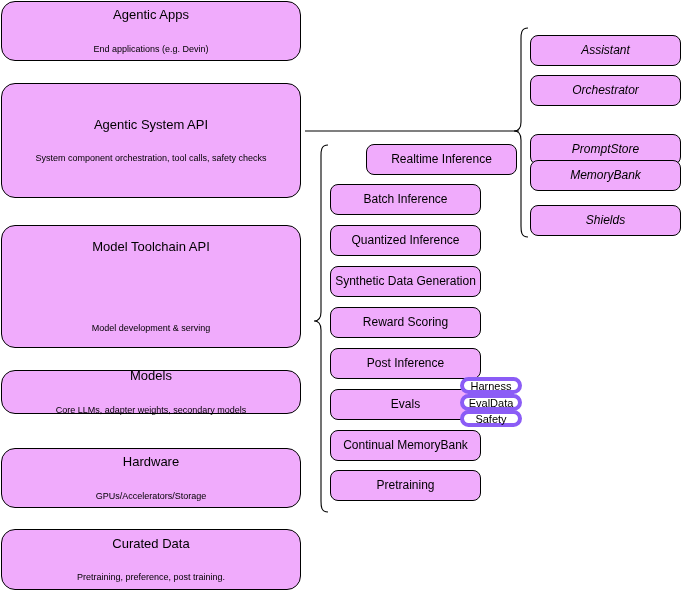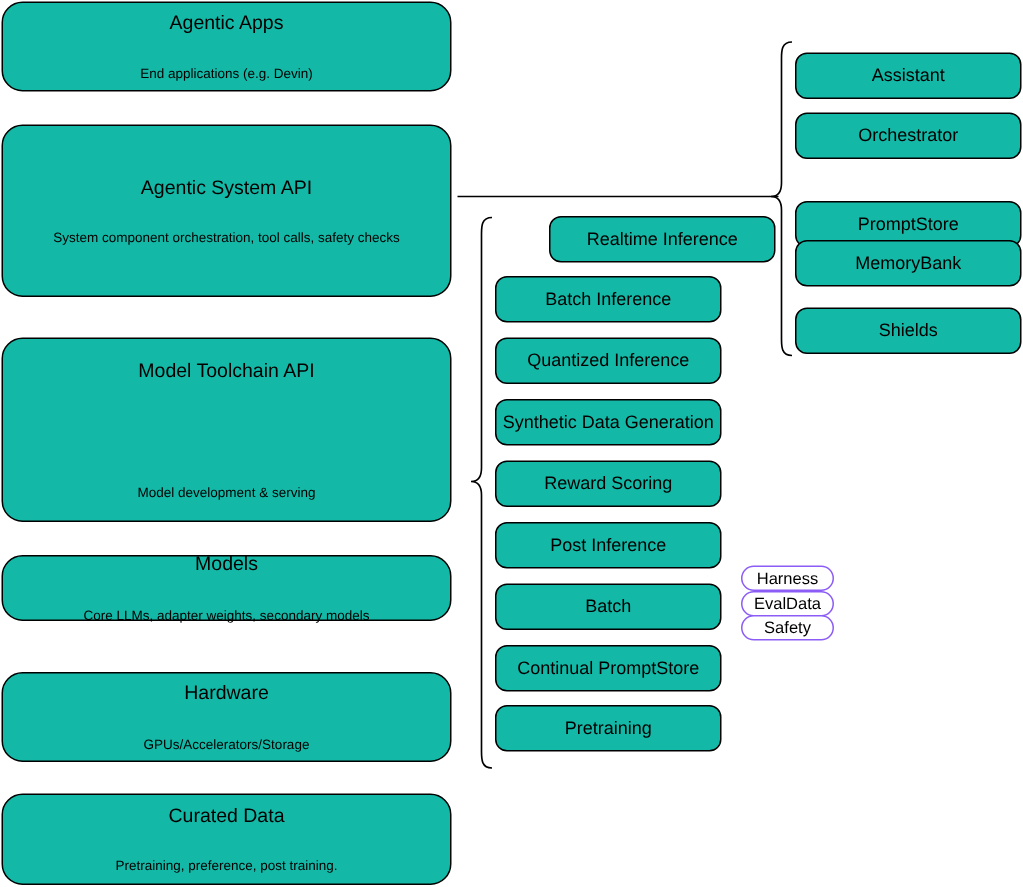--- a/index.html
+++ b/index.html
@@ -15,21 +15,21 @@
   #canvas {
     position: relative;
     width: 682px;
     height: 591px;
     background: #ffffff;
     overflow: hidden;
   }
   .node {
     position: absolute;
     box-sizing: border-box;
-    background: #14b8a6;
+    background: #f0abfc;
     border: 1px solid #000000;
     display: flex;
     flex-direction: column;
     align-items: center;
     justify-content: center;
     text-align: center;
     line-height: 1.25;
   }
   
   .layer {
@@ -52,31 +52,32 @@
     border-radius: 8px;
     font-size: 12px;
   }
   .mid {
     left: 330px;
     width: 151px;
   }
   .right {
     left: 530px;
     width: 151px;
+    font-style: italic;
   }
   
   .tag {
     position: absolute;
     box-sizing: border-box;
     background: #ffffff;
-    border: 1px solid #8b5cf6;
+    border: 4px solid #8b5cf6;
     border-radius: 999px;
     height: 17px;
     width: 62px;
-    left: 494px;
+    left: 460px;
     display: flex;
     align-items: center;
     justify-content: center;
     font-size: 11px;
     color: #000000;
     z-index: 5;
   }
   
   .connector-svg {
     position: absolute;
@@ -157,24 +158,24 @@
   <div class="node pillbox mid" style="top:266px;">
     <span>Synthetic Data Generation</span>
   </div>
   <div class="node pillbox mid" style="top:307px;">
     <span>Reward Scoring</span>
   </div>
   <div class="node pillbox mid" style="top:348px;">
     <span>Post Inference</span>
   </div>
   <div class="node pillbox mid" style="top:389px;">
-    <span>Batch</span>
+    <span>Evals</span>
   </div>
   <div class="node pillbox mid" style="top:430px;">
-    <span>Continual PromptStore</span>
+    <span>Continual MemoryBank</span>
   </div>
   <div class="node pillbox mid" style="top:470px;">
     <span>Pretraining</span>
   </div>
 
   <div class="tag" style="top:377px;">
     <span>Harness</span>
   </div>
   <div class="tag" style="top:394px;">
     <span>EvalData</span>

